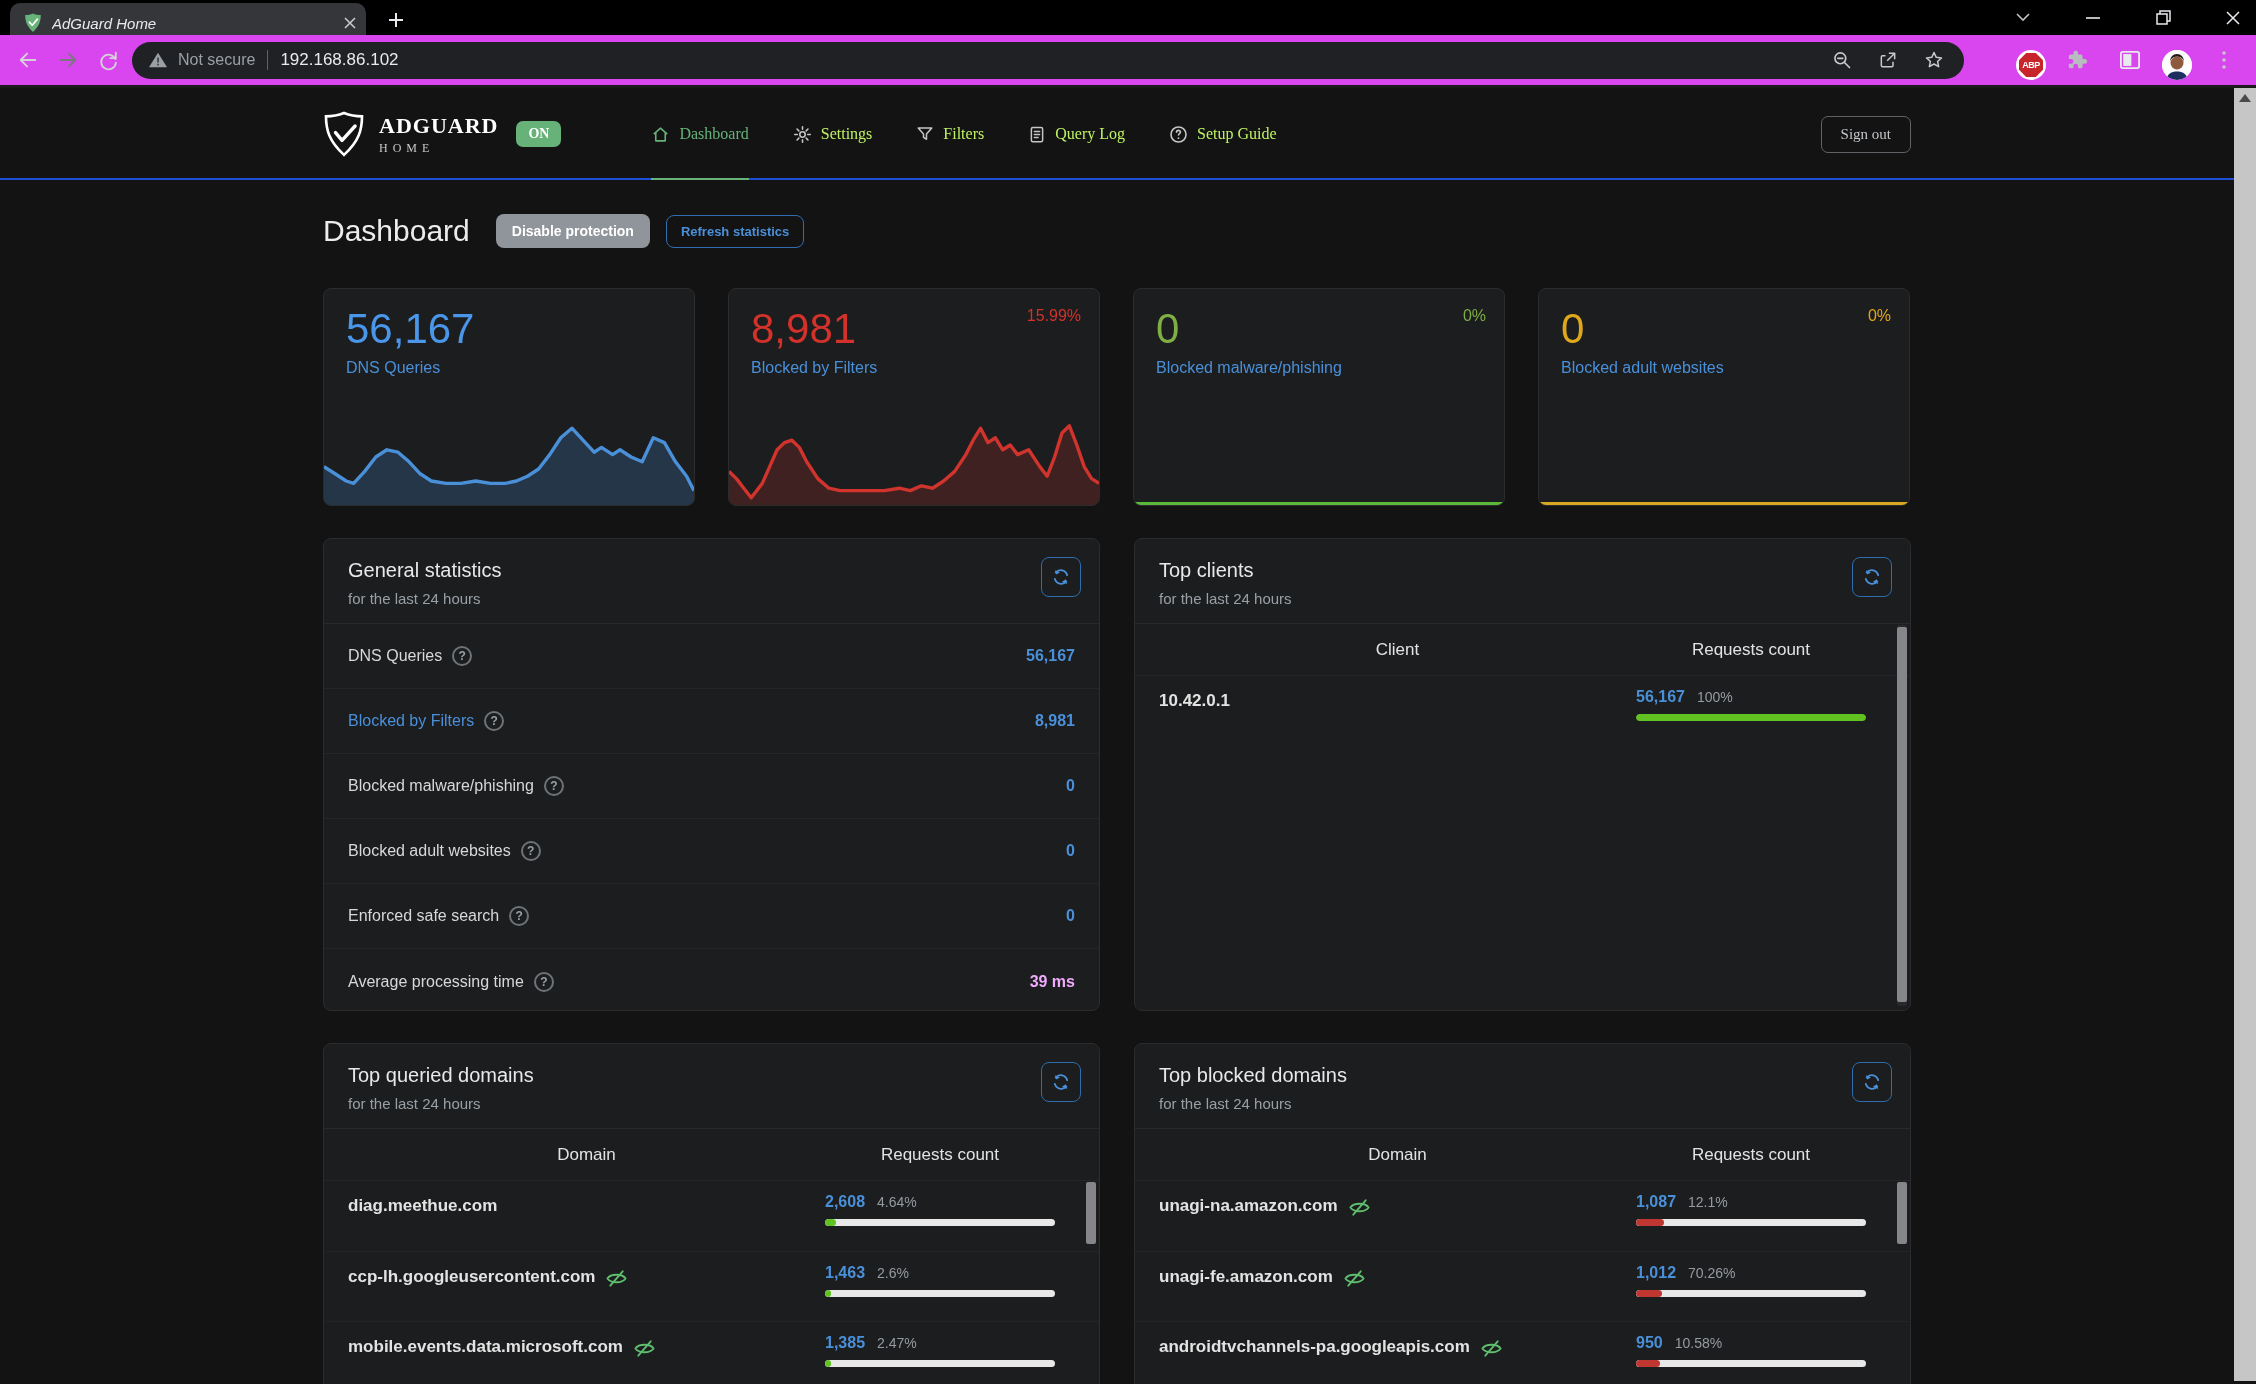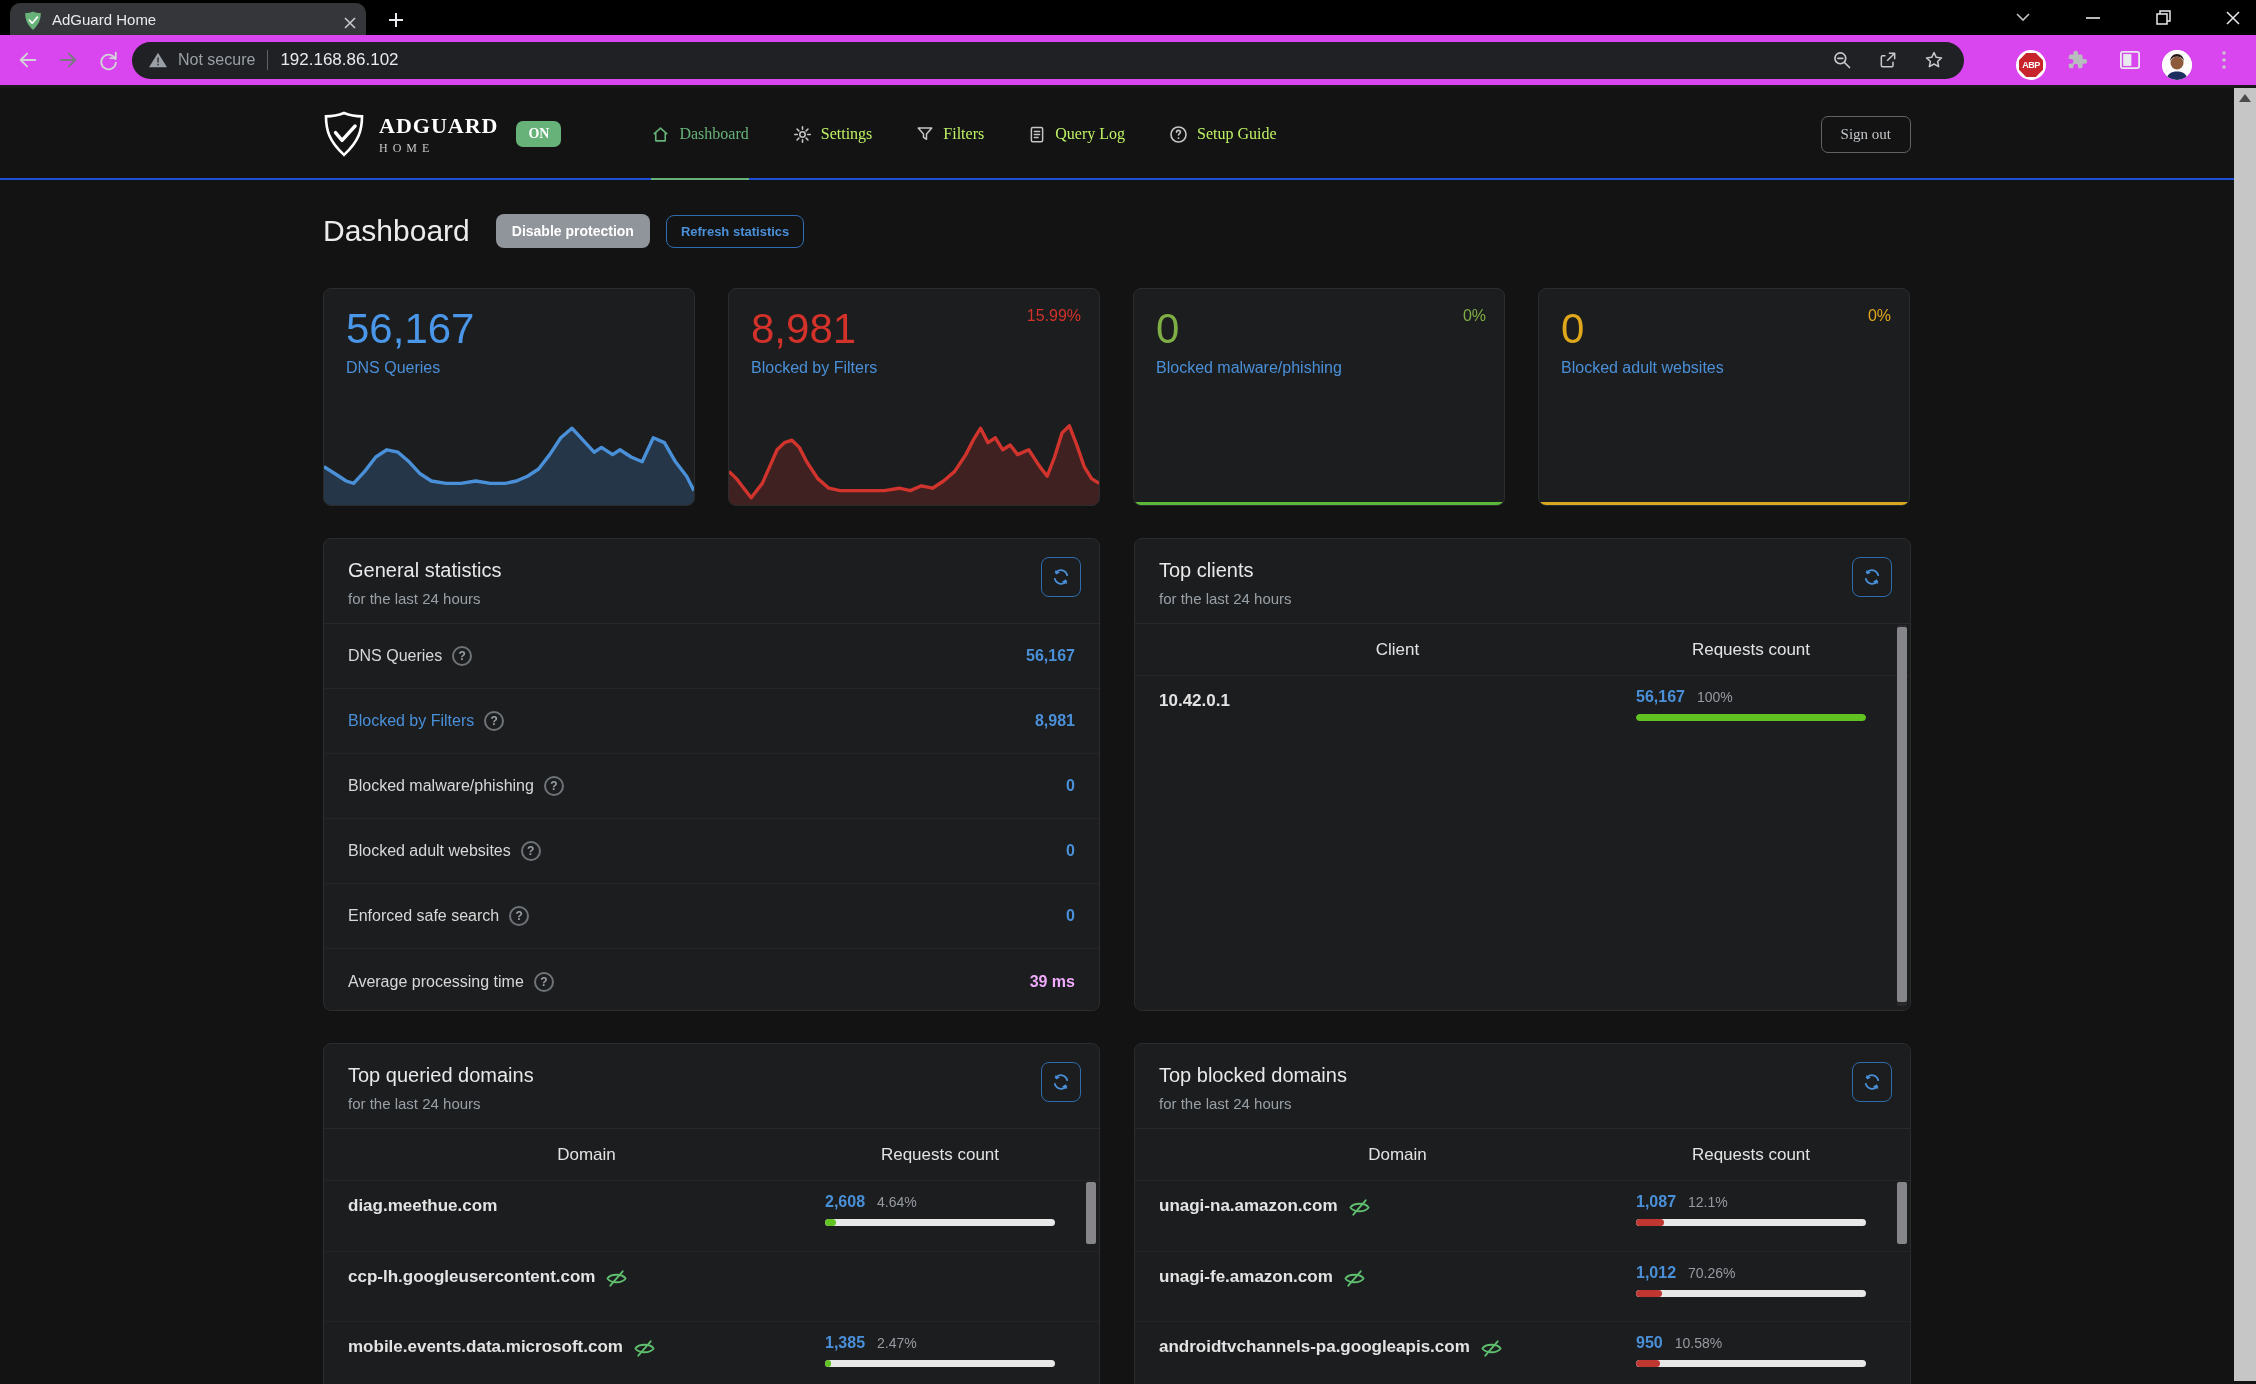--- a/index.html
+++ b/index.html
@@ -2,21 +2,21 @@
 <html><head>
 <meta charset="utf-8">
 <style>
   * { box-sizing: border-box; margin: 0; padding: 0; }
   html,body { width:2256px; height:1384px; overflow:hidden; background:#131313;
     font-family:"Liberation Sans","DejaVu Sans",sans-serif; }
 
   
   .titlebar { height:35px; background:#000; position:relative; }
   .tab { position:absolute; left:10px; top:3px; width:356px; height:32px; background:#35363a;
-    border-radius:10px 10px 0 0; display:flex; padding:8px 10px 0 14px; }
+    border-radius:10px 10px 0 0; display:flex; align-items:center; padding:8px 10px 0 14px;font-style:italic; }
   .tab-title { flex:1; color:#e8eaed; font-size:15px; margin-left:10px; white-space:nowrap; overflow:hidden; }
   .icon-btn { display:flex; align-items:center; justify-content:center; cursor:pointer; }
   .newtab { position:absolute; left:384px; top:8px; width:24px; height:24px; }
   .win-controls { position:absolute; right:10px; top:0; height:35px; display:flex; align-items:center; gap:44px; }
   .win-controls .icon-btn { width:26px; height:26px; }
 
   .toolbar { height:53px; background:#d946ef; display:flex; align-items:center; padding:0 8px;
     border-bottom:3px solid #1a1a1a; }
   .tbtn { width:40px; height:40px; border-radius:50%; display:flex; align-items:center; justify-content:center; }
   .omnibox { flex:1; height:37px; background:#202124; border-radius:19px; display:flex; align-items:center;
@@ -476,20 +476,29 @@
         <div class="trow">
           <span class="cell-domain">
               <span>ccp-lh.googleusercontent.com</span>
             <span>
                 <svg width="23" height="23" viewBox="0 0 24 24" fill="none" stroke="#5fbf6f" stroke-width="1.9" stroke-linecap="round" stroke-linejoin="round">
                   <path d="M2.5 12C6 6.8 18 6.8 21.5 12 18 17.2 6 17.2 2.5 12Z"></path>
                   <path d="M5.5 19.5L18.5 4.5"></path>
                 </svg>
               </span>
           </span>
+          <span class="cell-req">
+            <span class="line1">
+              <span class="req-count">1,463</span>
+              <span class="req-pct">2.6%</span>
+            </span>
+            <div class="bar">
+                <div class="bar-fill bf-green" style="width: 2.6%;"></div>
+              </div>
+          </span>
         </div>
         <div class="trow">
           <span class="cell-domain">
               <span>mobile.events.data.microsoft.com</span>
             <span>
                 <svg width="23" height="23" viewBox="0 0 24 24" fill="none" stroke="#5fbf6f" stroke-width="1.9" stroke-linecap="round" stroke-linejoin="round">
                   <path d="M2.5 12C6 6.8 18 6.8 21.5 12 18 17.2 6 17.2 2.5 12Z"></path>
                   <path d="M5.5 19.5L18.5 4.5"></path>
                 </svg>
               </span>

